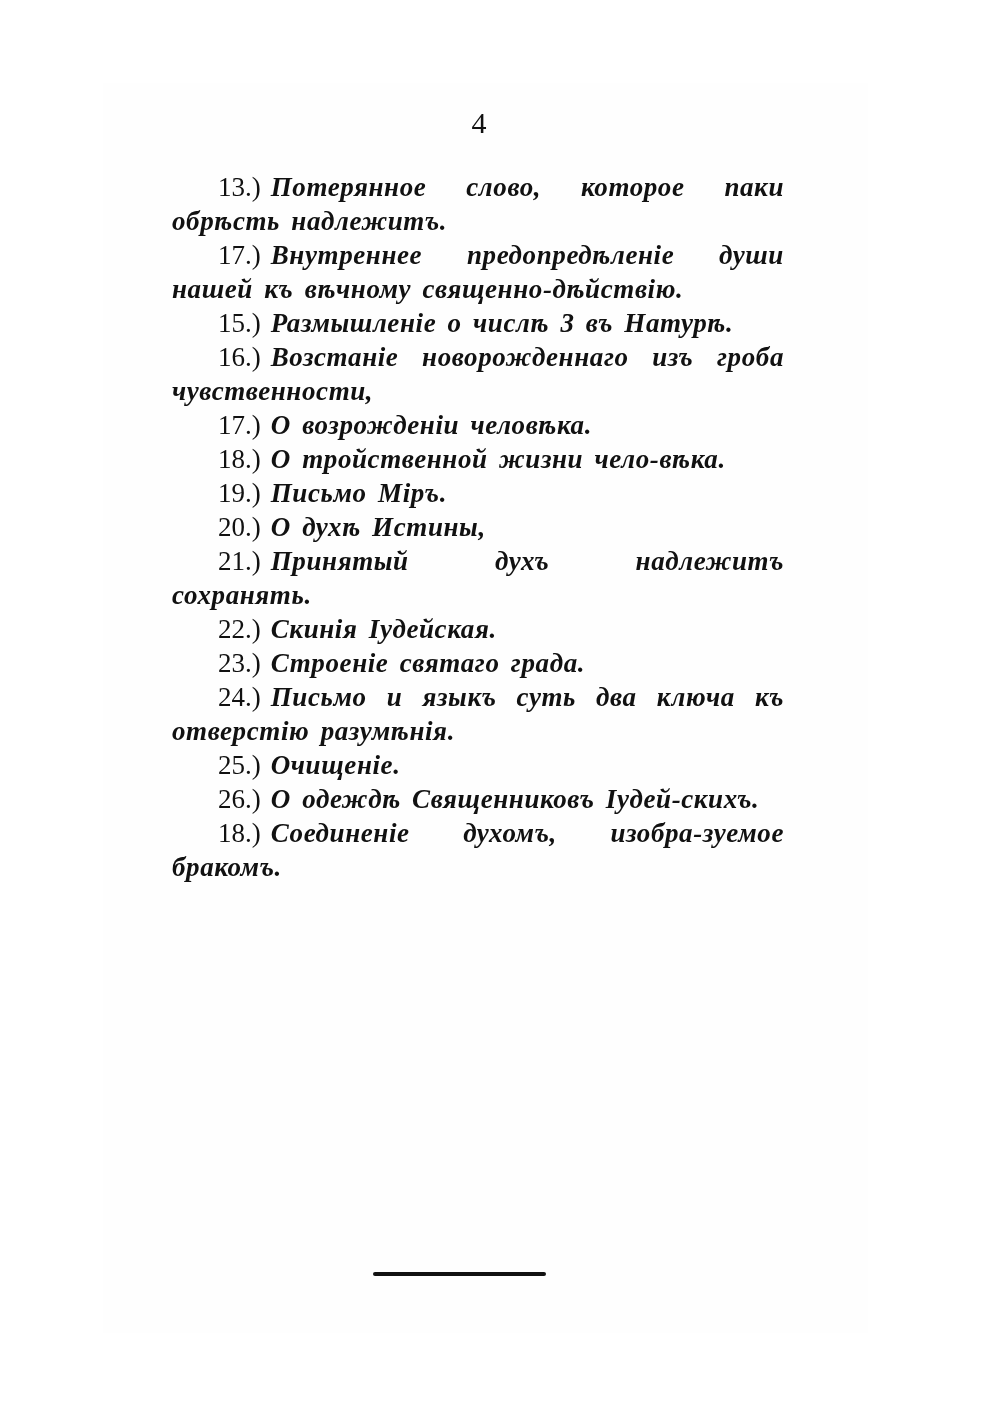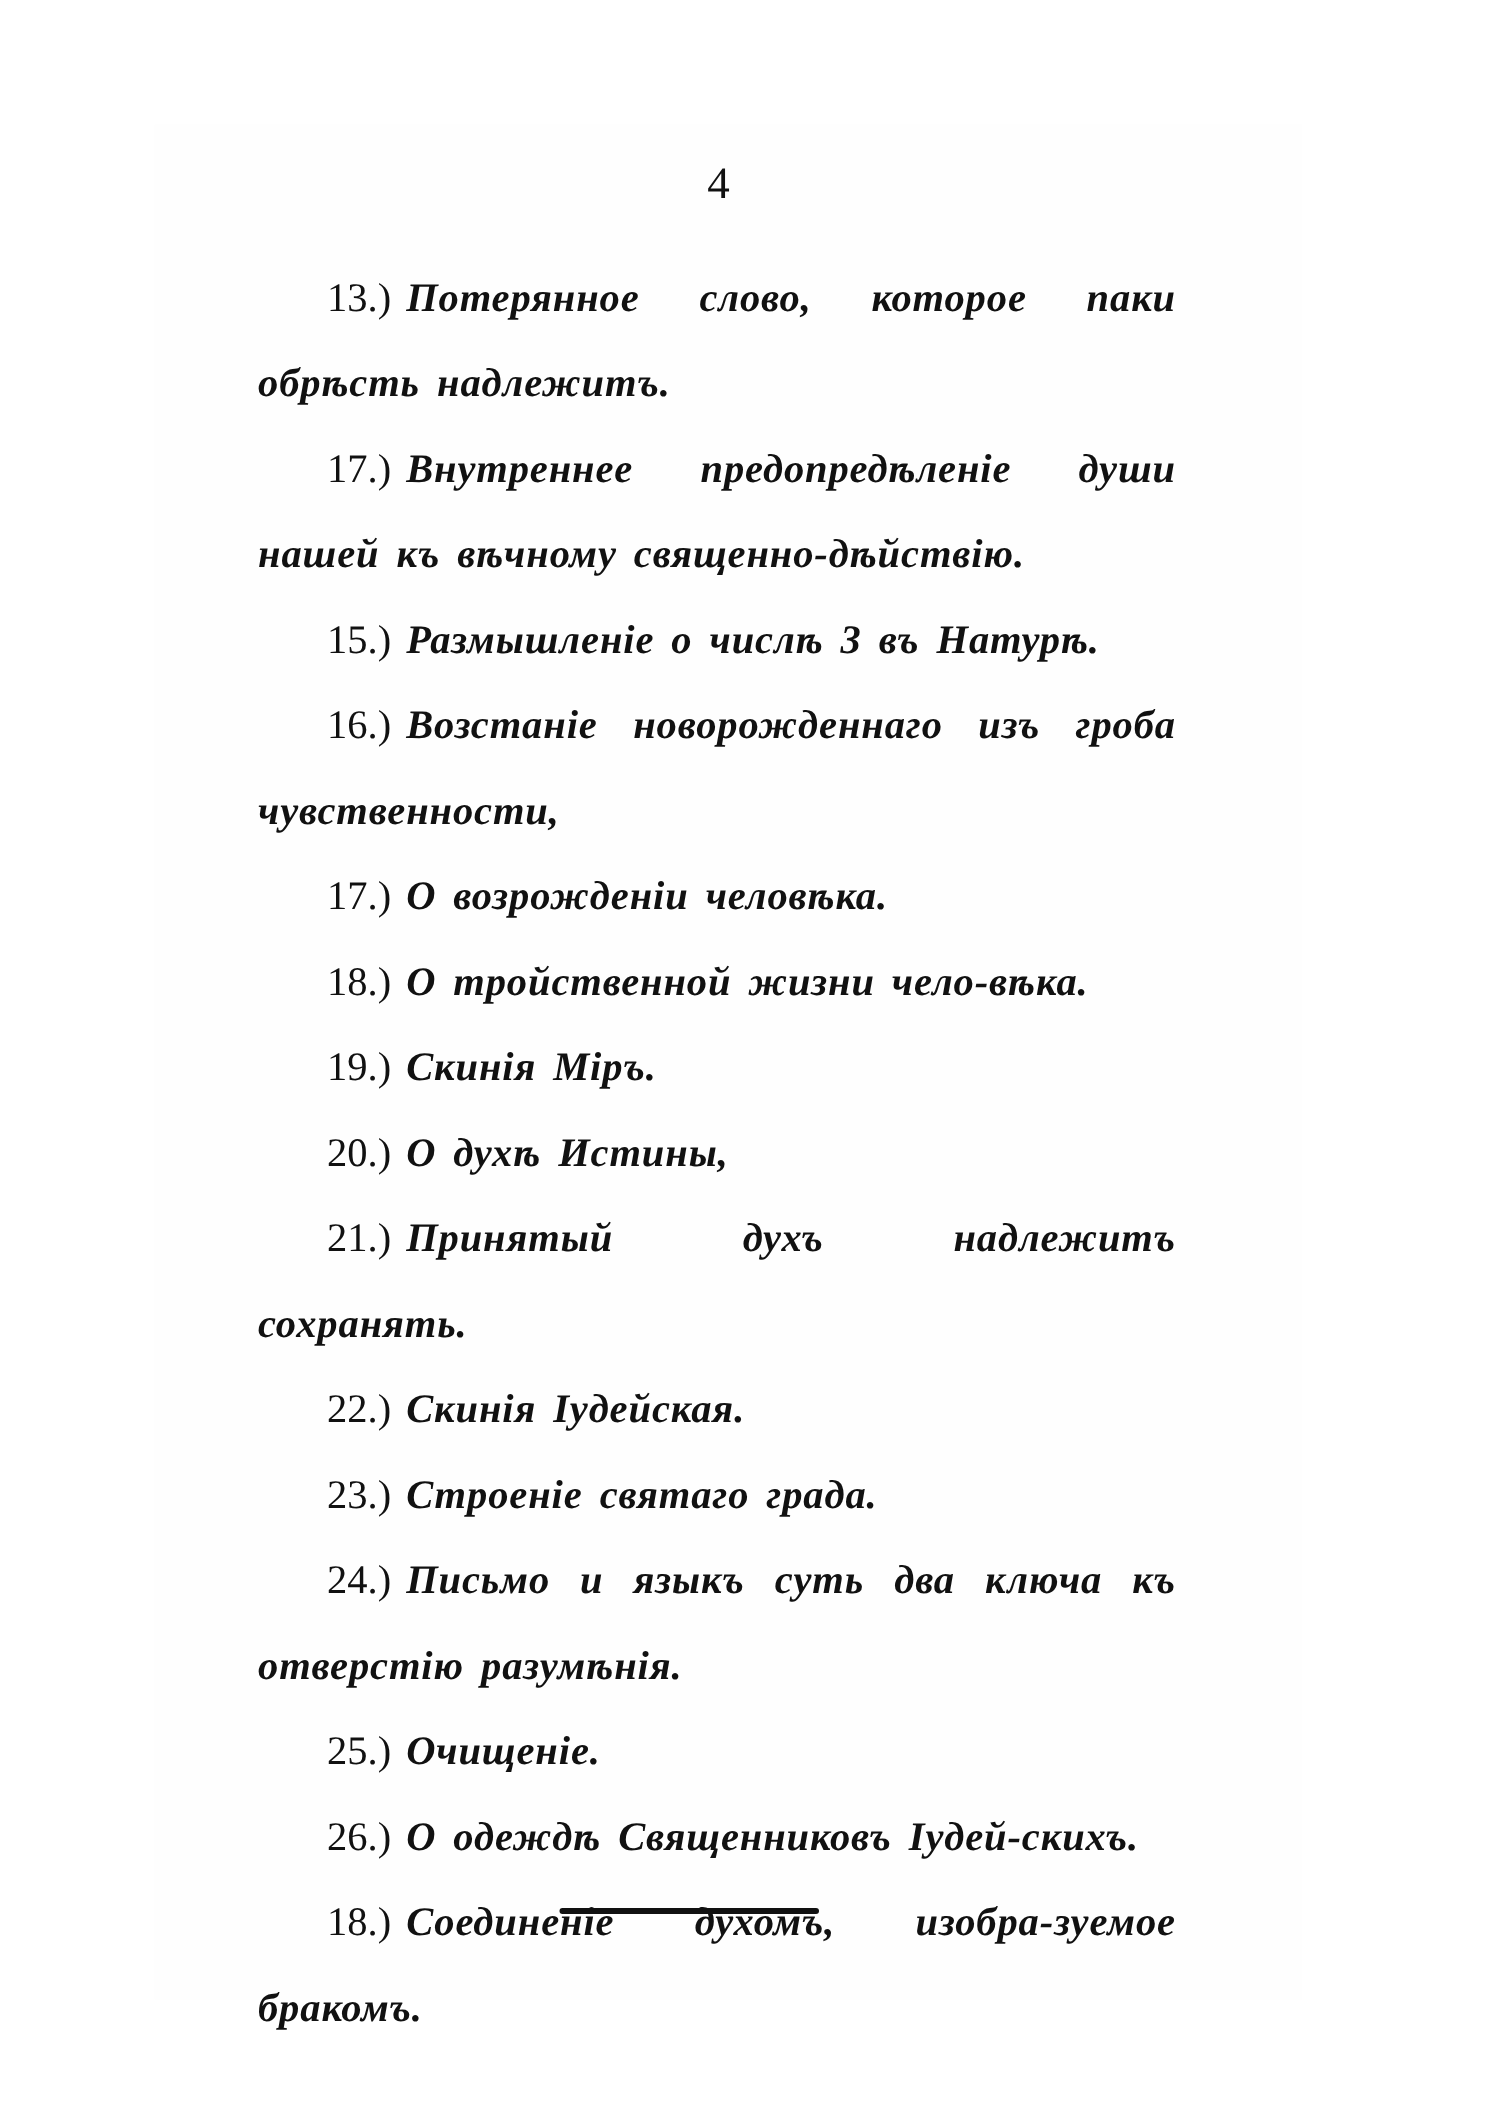--- a/index.html
+++ b/index.html
@@ -37,21 +37,21 @@
       position: absolute;
       left: 172px;
       top: 170px;
       width: 612px;
     }
     .entry {
       font-family: "Liberation Serif", serif;
       font-style: italic;
       font-weight: bold;
       font-size: 27px;
-      line-height: 57px;
+      line-height: 34px;
       text-align: justify;
       text-align-last: left;
       letter-spacing: 0.6px;
       word-spacing: 4px;
       text-indent: 46px;
       margin: 0;
     }
     .entry .num {
       font-style: normal;
       font-weight: normal;
@@ -75,21 +75,21 @@
 
 <div class="page-number">4</div>
 
 <div class="entries">
   <p class="entry"><span class="num">13.)</span><span>Потерянное слово, которое паки обрѣсть надлежитъ.</span></p>
   <p class="entry"><span class="num">17.)</span><span>Внутреннее предопредѣленіе души нашей къ вѣчному священно-дѣйствію.</span></p>
   <p class="entry"><span class="num">15.)</span><span>Размышленіе о числѣ 3 въ Натурѣ.</span></p>
   <p class="entry"><span class="num">16.)</span><span>Возстаніе новорожденнаго изъ гроба чувственности,</span></p>
   <p class="entry"><span class="num">17.)</span><span>О возрожденіи человѣка.</span></p>
   <p class="entry"><span class="num">18.)</span><span>О тройственной жизни чело-вѣка.</span></p>
-  <p class="entry"><span class="num">19.)</span><span>Скинія Міръ.</span></p>
+  <p class="entry"><span class="num">19.)</span><span>Письмо Міръ.</span></p>
   <p class="entry"><span class="num">20.)</span><span>О духѣ Истины,</span></p>
   <p class="entry"><span class="num">21.)</span><span>Принятый духъ надлежитъ сохранять.</span></p>
   <p class="entry"><span class="num">22.)</span><span>Скинія Іудейская.</span></p>
   <p class="entry"><span class="num">23.)</span><span>Строеніе святаго града.</span></p>
   <p class="entry"><span class="num">24.)</span><span>Письмо и языкъ суть два ключа къ отверстію разумѣнія.</span></p>
   <p class="entry"><span class="num">25.)</span><span>Очищеніе.</span></p>
   <p class="entry"><span class="num">26.)</span><span>О одеждѣ Священниковъ Іудей-скихъ.</span></p>
   <p class="entry"><span class="num">18.)</span><span>Соединеніе духомъ, изобра-зуемое бракомъ.</span></p>
 </div>
 

